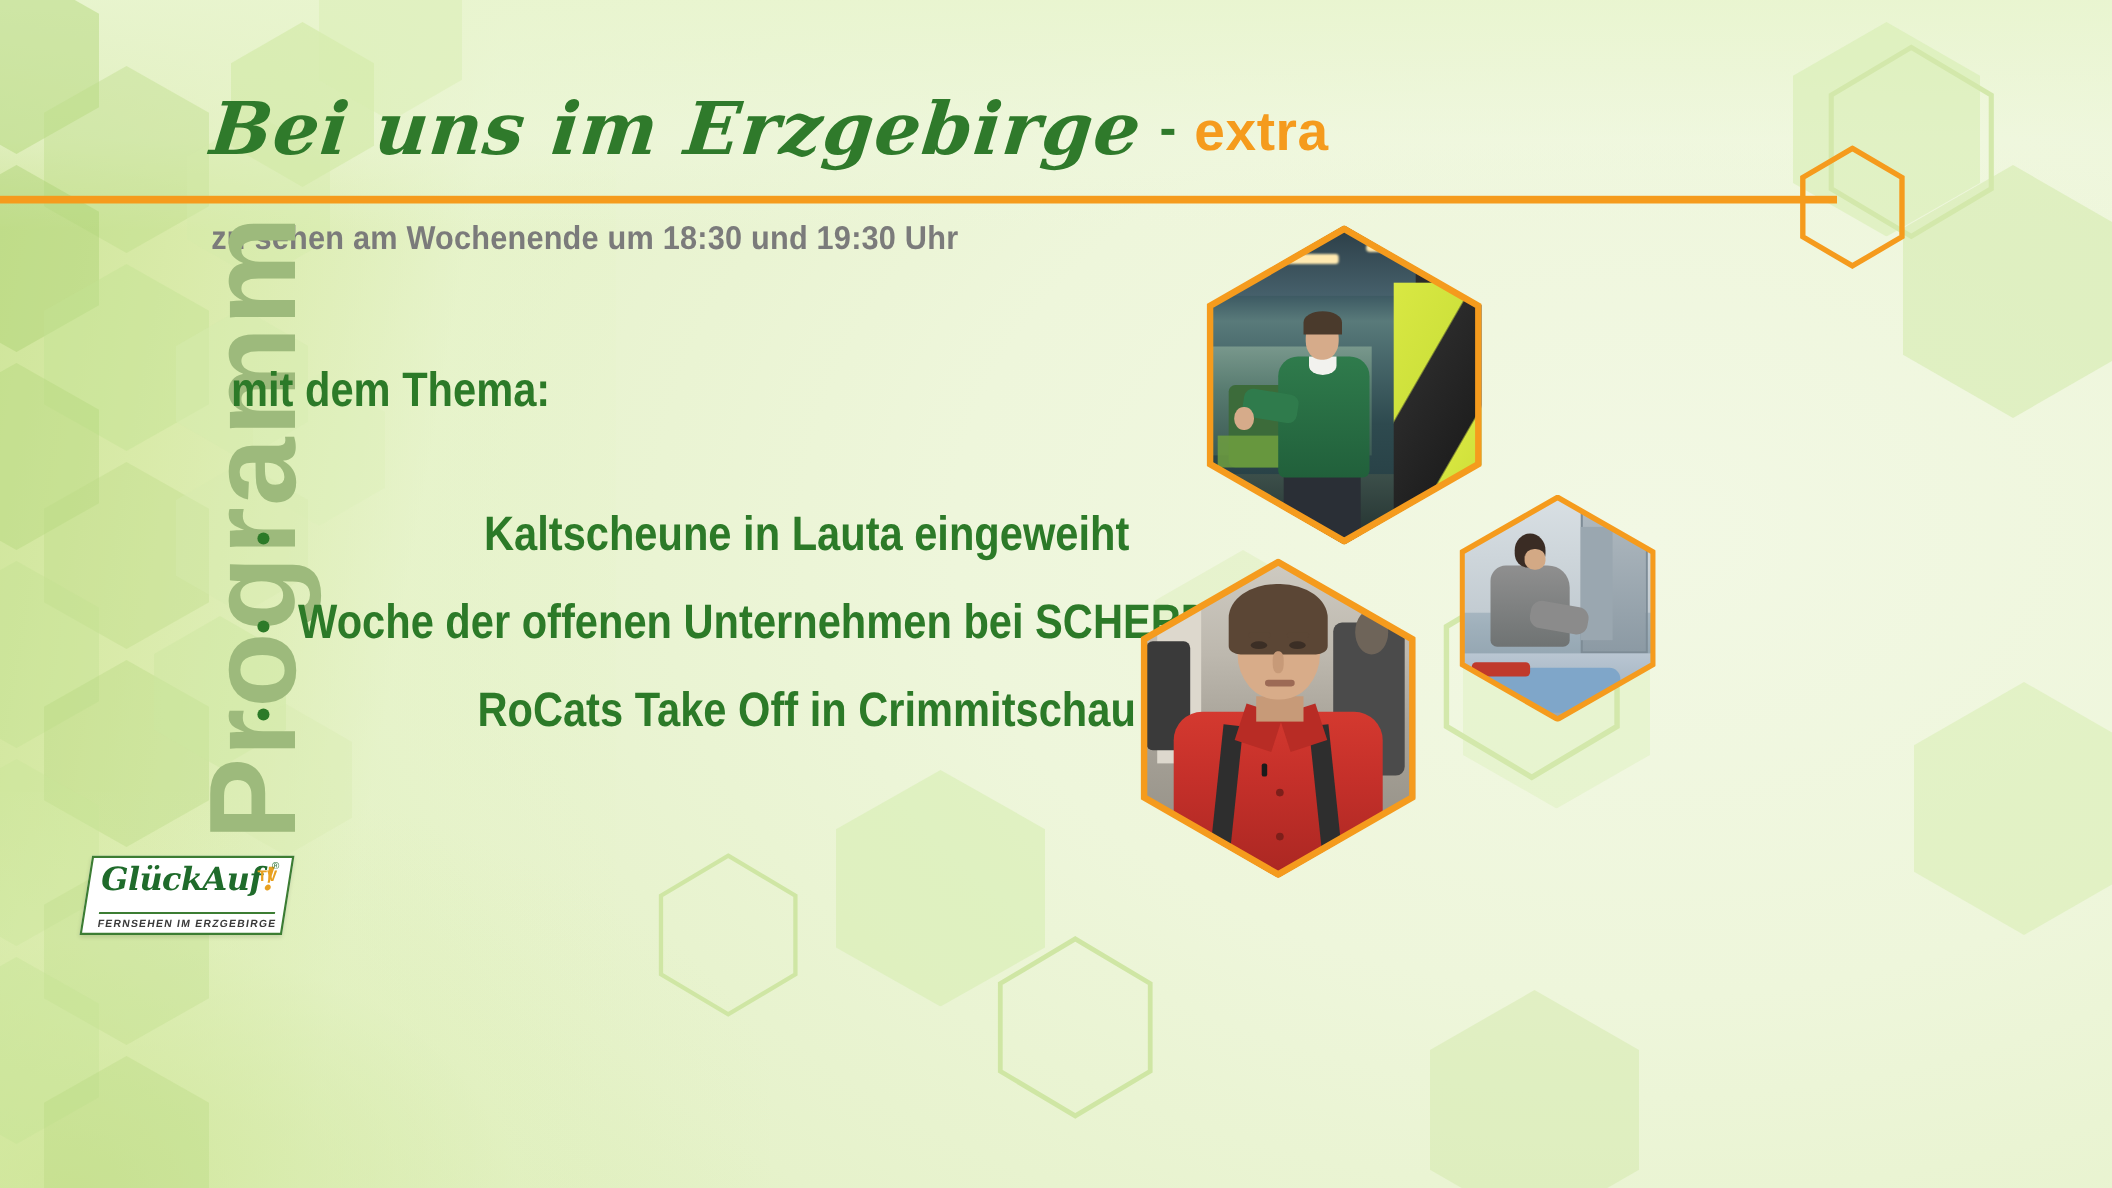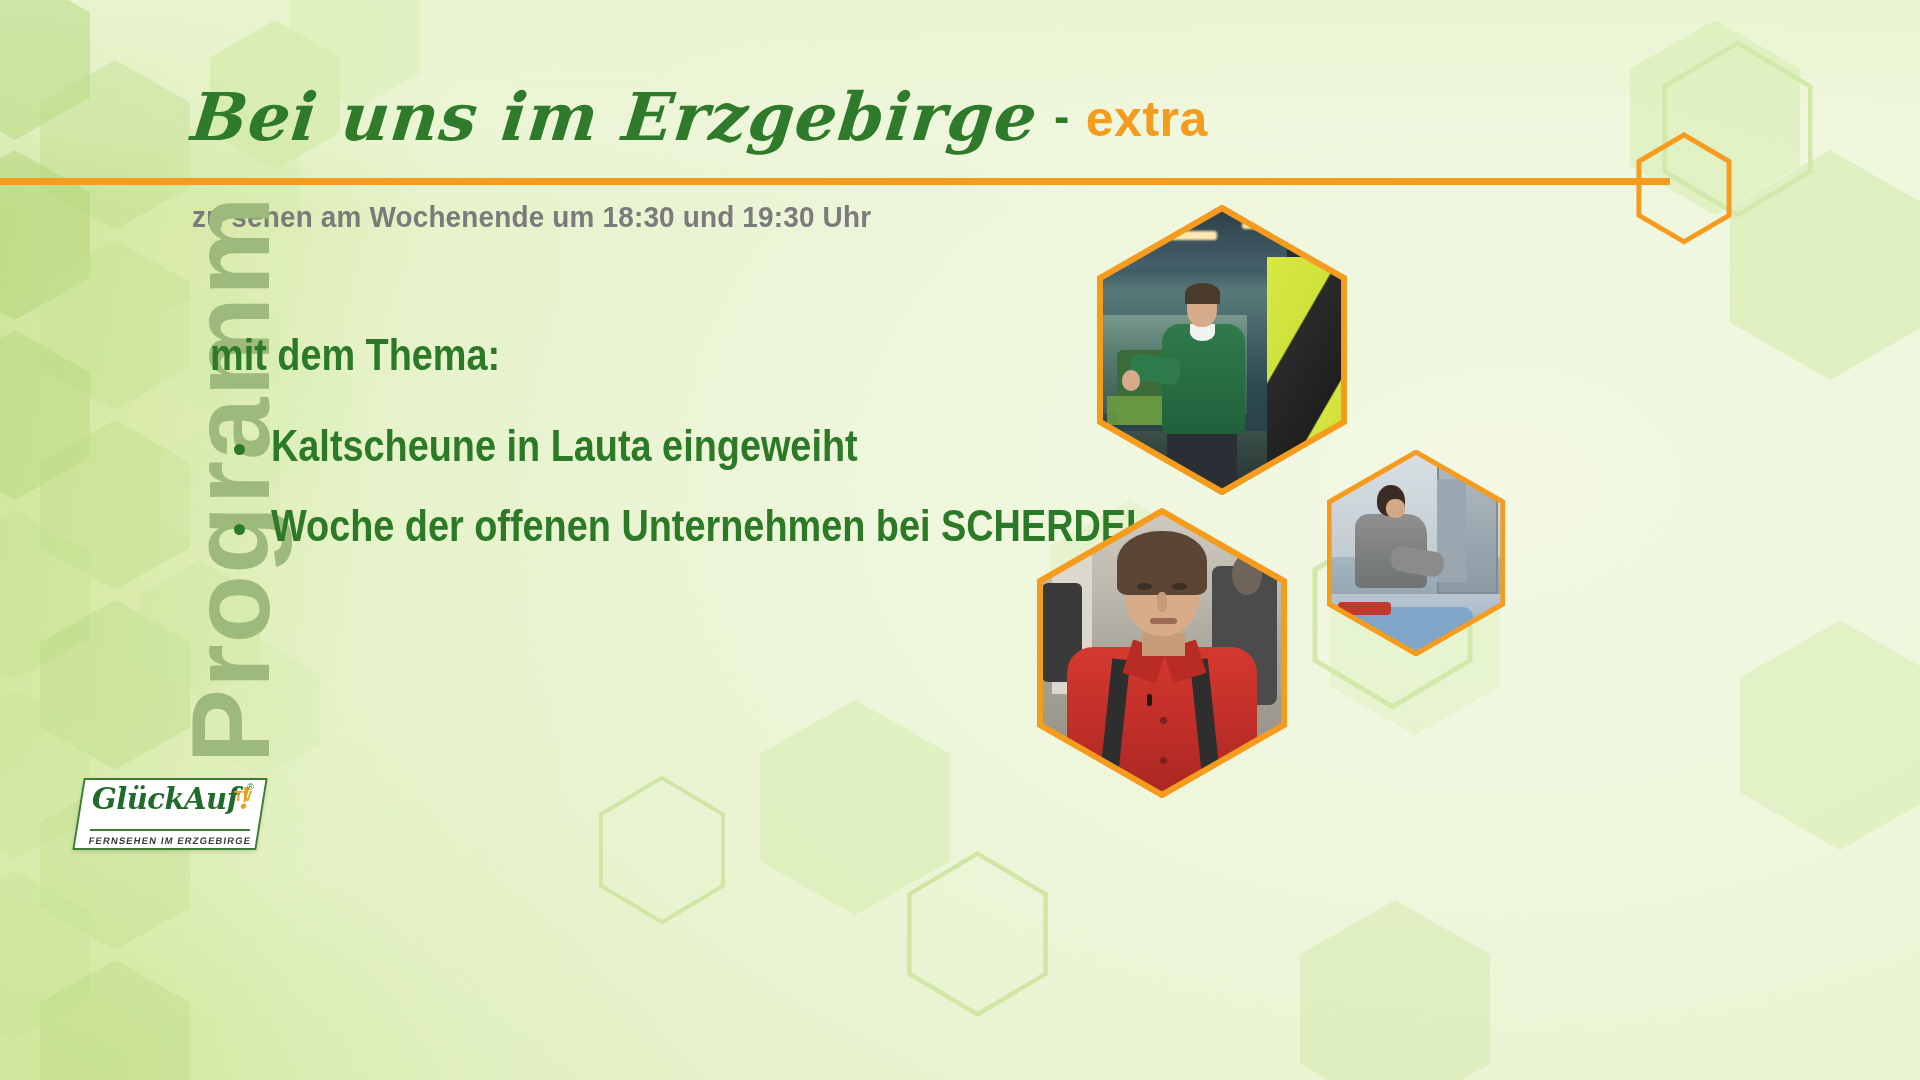--- a/index.html
+++ b/index.html
@@ -116,22 +116,23 @@
     position:absolute; left:210px; top:330px;
     font-family:"Liberation Sans", sans-serif;
     font-weight:bold;
     font-size:44px;
     color:#2c7a28;
     transform:scaleX(0.86);
     transform-origin:left center;
     white-space:nowrap;
   }
   #bullets {
-    position:absolute; left:228px; top:406px;
+    position:absolute; left:228px; top:446px;
     list-style:none;
+    text-align:center;
   }
   #bullets li {
     position:relative;
     font-family:"Liberation Sans", sans-serif;
     font-weight:bold;
     font-size:44px;
     color:#2c7a28;
     line-height:80px;
     padding-left:43px;
     white-space:nowrap;
@@ -390,20 +391,21 @@
   </div>
   <div id="subtitle">zu sehen am Wochenende um 18:30 und 19:30 Uhr</div>
 
   <div id="programm">Programm</div>
 
   <div id="thema">mit dem Thema:</div>
 
   <ul id="bullets">
     <li><span class="btxt">Kaltscheune in Lauta eingeweiht</span></li>
     <li><span class="btxt">Woche der offenen Unternehmen bei SCHERDEL</span></li>
+    <li><span class="btxt">RoCats Take Off in Crimmitschau</span></li>
   </ul>
 
   <div id="p1" class="photohex" style="left:1097px;top:205px;width:250px;height:290px;">
     <div class="ph-inner">
       <div class="p1-ceiling"></div>
       <div class="p1-lamp" style="left:22%;top:9%;width:26%;height:3%;"></div>
       <div class="p1-lamp" style="left:58%;top:6%;width:18%;height:2.4%;"></div>
       <div class="p1-machine"></div>
       <div class="p1-green"></div>
       <div class="p1-crate"></div>

